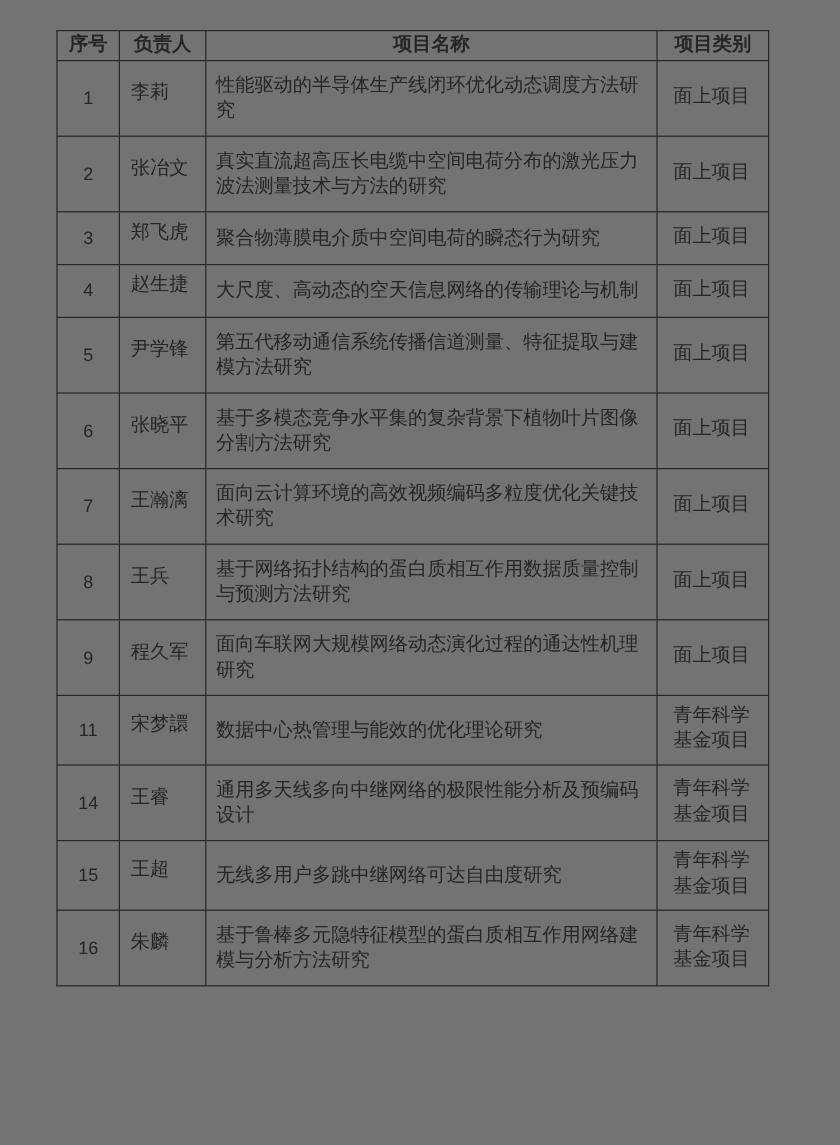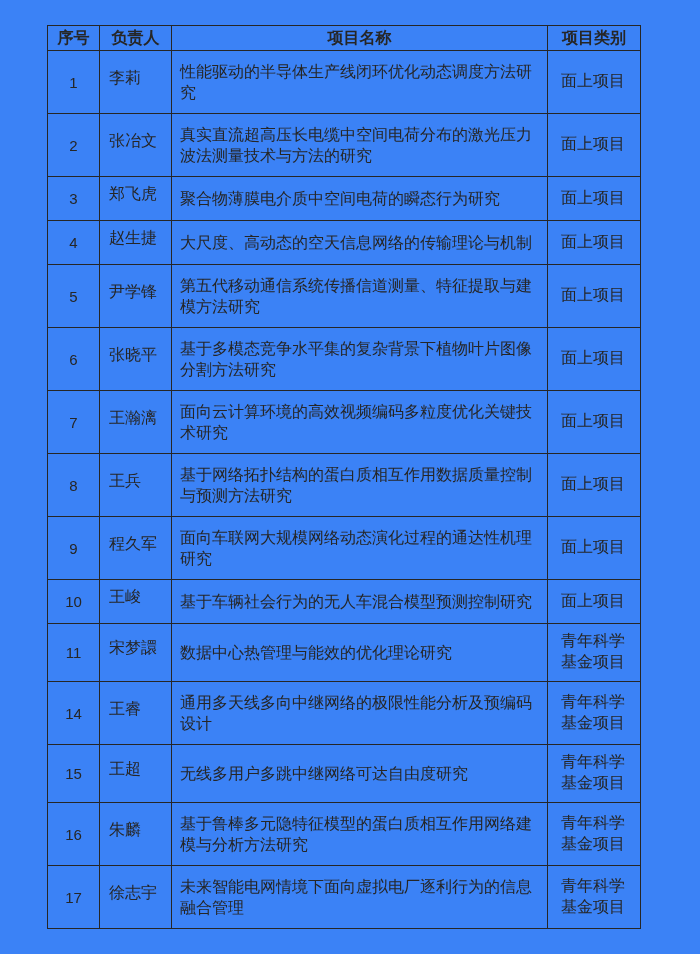--- a/index.html
+++ b/index.html
@@ -11,21 +11,21 @@
     width: 700px;
     height: 954px;
     position: relative;
     font-family: "Liberation Serif", serif;
     color: #262626;
     overflow: hidden;
   }
   .sheet {
     position: absolute;
     inset: 0;
-    background: #3b82f6;
+    background: #737373;
   }
   table.projects {
     position: absolute;
     left: 47px;
     top: 25px;
     width: 593px;
     border-collapse: collapse;
     table-layout: fixed;
   }
   col.c-index    { width: 52px;  }
@@ -143,26 +143,20 @@
     <td class="category">面上项目</td>
   </tr>
 
   <tr>
     <td class="index">9</td>
     <td class="leader">程久军</td>
     <td class="name">面向车联网大规模网络动态演化过程的通达性机理研究</td>
     <td class="category">面上项目</td>
   </tr>
 
-  <tr>
-    <td class="index">10</td>
-    <td class="leader">王峻</td>
-    <td class="name">基于车辆社会行为的无人车混合模型预测控制研究</td>
-    <td class="category">面上项目</td>
-  </tr>
 
   <tr>
     <td class="index">11</td>
     <td class="leader">宋梦譞</td>
     <td class="name">数据中心热管理与能效的优化理论研究</td>
     <td class="category">青年科学基金项目</td>
   </tr>
 
 
 
@@ -180,21 +174,15 @@
     <td class="category">青年科学基金项目</td>
   </tr>
 
   <tr>
     <td class="index">16</td>
     <td class="leader">朱麟</td>
     <td class="name">基于鲁棒多元隐特征模型的蛋白质相互作用网络建模与分析方法研究</td>
     <td class="category">青年科学基金项目</td>
   </tr>
 
-  <tr>
-    <td class="index">17</td>
-    <td class="leader">徐志宇</td>
-    <td class="name">未来智能电网情境下面向虚拟电厂逐利行为的信息融合管理</td>
-    <td class="category">青年科学基金项目</td>
-  </tr>
 </tbody>
   </table>
 </div>
 
 </body></html>

